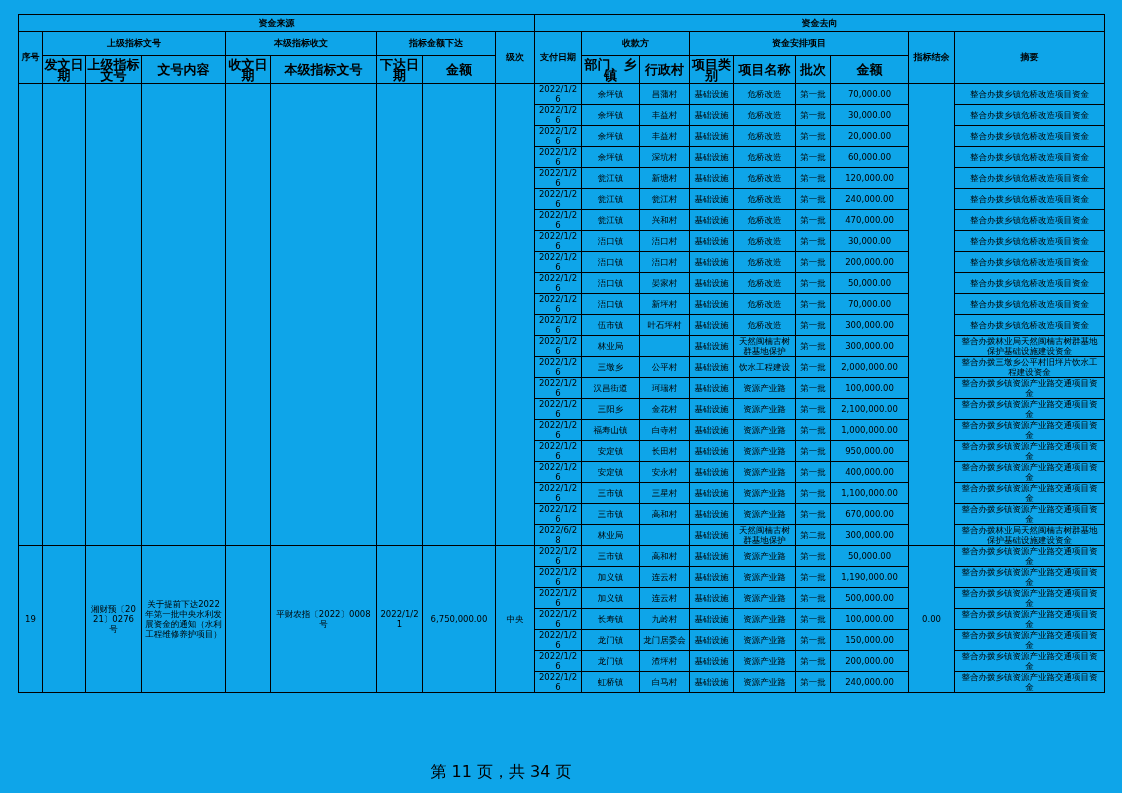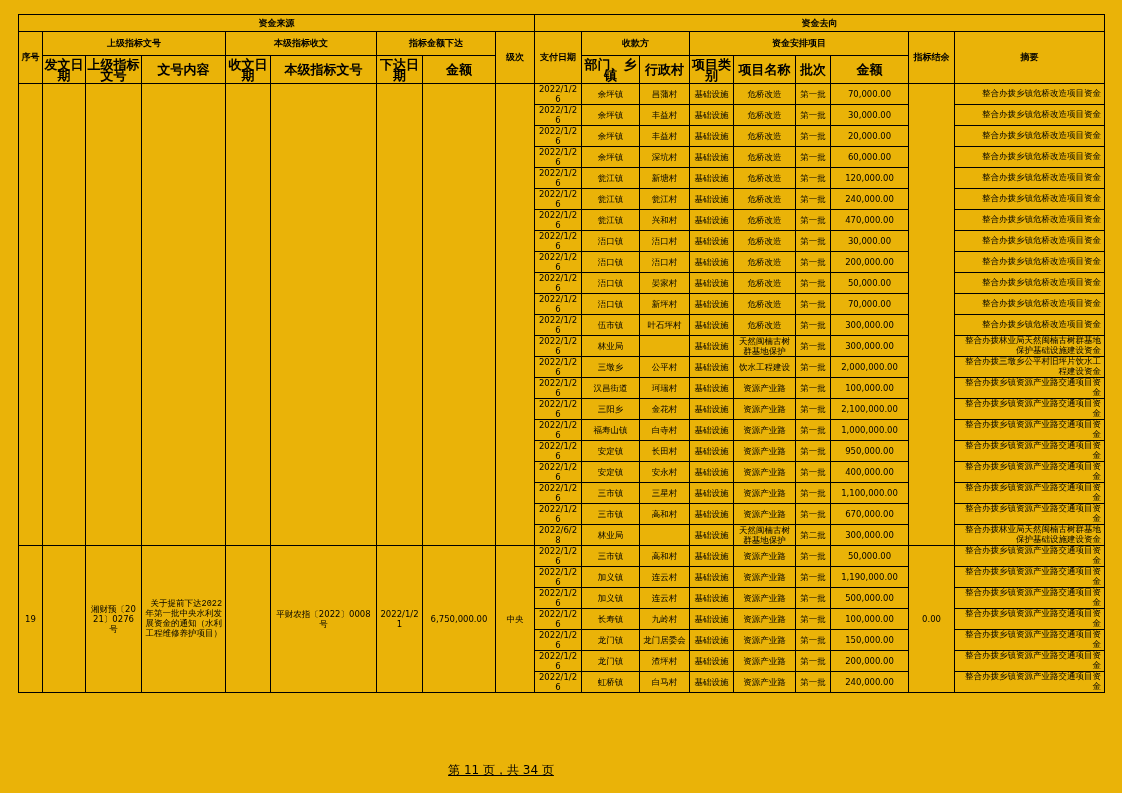--- a/index.html
+++ b/index.html
@@ -2,42 +2,42 @@
 <html><head>
 <meta charset="utf-8">
 <style>
   * { margin:0; padding:0; box-sizing:border-box; }
   html,body { background:#ffffff; }
   body {
     width:1122px; height:793px;
     font-family:"DejaVu Sans","Liberation Sans",sans-serif;
     color:#000;
   }
-  .sheet { position:relative; width:1122px; height:793px; background:#eab308; overflow:hidden;padding-left:28px; }
+  .sheet { position:relative; width:1122px; height:793px; background:#0ea5e9; overflow:hidden;padding-left:28px; }
   table.ledger {
     position:absolute; left:18px; top:14px;
     border-collapse:collapse; table-layout:fixed;
     width:1086px;
   }
   .ledger th, .ledger td {
     border:1px solid #000;
     text-align:center; vertical-align:middle;
     overflow:hidden; word-break:break-all;
   }
   .ledger th { font-weight:bold; font-size:9px; line-height:11px; padding:0 1px; }
   .ledger tr.h3 th { font-size:13px; }
   .ledger td { font-size:8.5px; line-height:10px; padding:0 3px; height:21px; }
   tr.h1 { height:17px; }
   tr.h2 { height:24px; }
   tr.h3 { height:28px; }
   td.amt { text-align:center; }
-  td.left { text-align:right;font-family:Liberation Mono, monospace; }
+  td.left { text-align:center; }
   .footer {
     position:absolute; left:0; top:762px; width:1002px;
-    text-align:center; font-size:12px; color:#000;text-decoration:underline;
+    text-align:center; font-size:16px; color:#000;
   }
 </style>
 </head>
 <body>
 
 <div class="sheet">
 
   <table class="ledger">
     <colgroup>
       <col style="width:24px">

